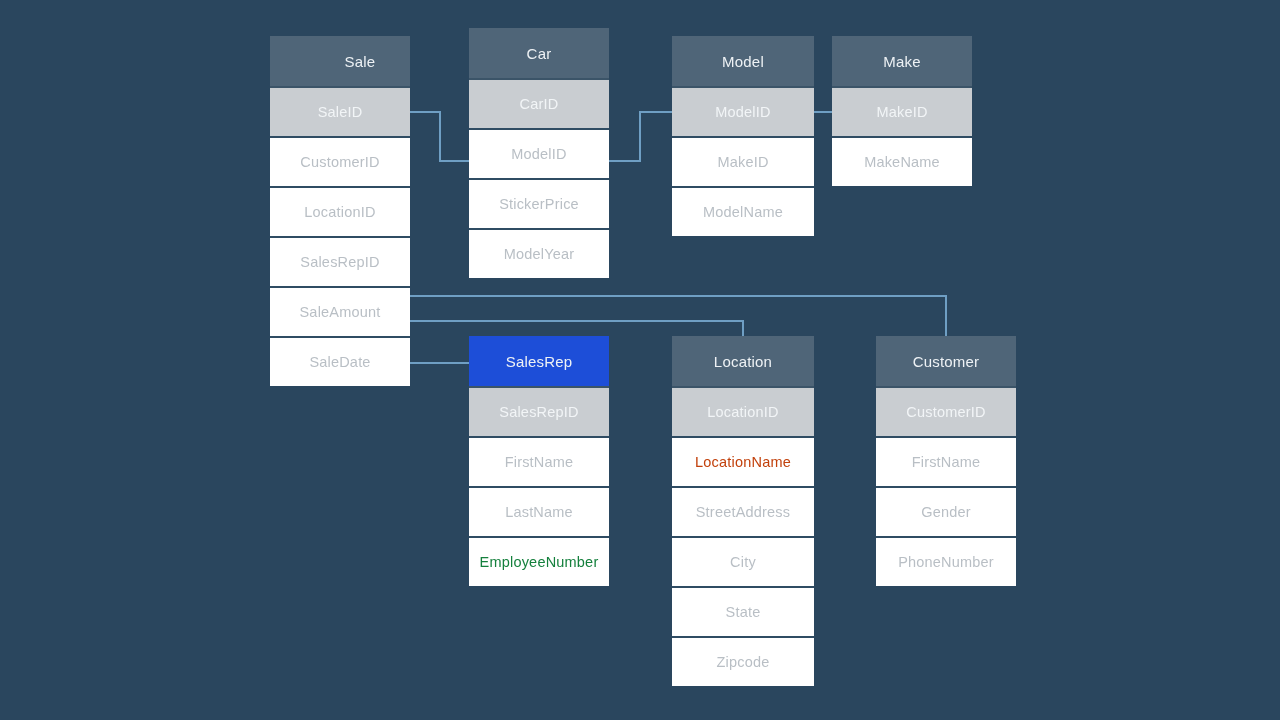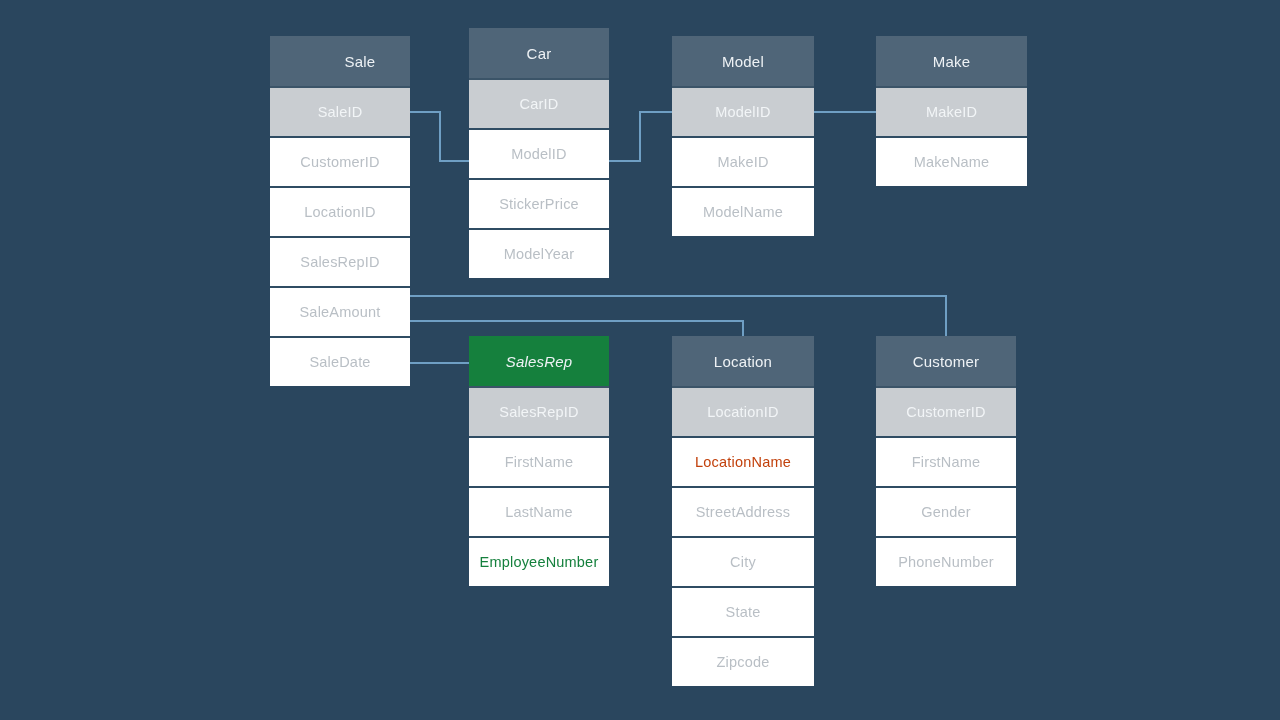--- a/index.html
+++ b/index.html
@@ -97,27 +97,27 @@
       <div class="attr" style="background: rgb(255, 255, 255); color: rgb(185, 191, 197);">ModelID</div>
       <div class="attr" style="background: rgb(255, 255, 255); color: rgb(185, 191, 197);">StickerPrice</div>
       <div class="attr" style="background: rgb(255, 255, 255); color: rgb(185, 191, 197);">ModelYear</div>
     </div>
     <div class="entity" style="left: 672px; top: 36px; width: 142px;">
       <div class="entity-header" style="background: rgb(79, 101, 120); color: rgb(238, 242, 245);">Model</div>
       <div class="attr pk" style="background: rgb(201, 205, 209);">ModelID</div>
       <div class="attr" style="background: rgb(255, 255, 255); color: rgb(185, 191, 197);">MakeID</div>
       <div class="attr" style="background: rgb(255, 255, 255); color: rgb(185, 191, 197);">ModelName</div>
     </div>
-    <div class="entity" style="left: 876px; top: 36px; width: 151px;">
+    <div class="entity" style="left: 832px; top: 36px; width: 140px;">
       <div class="entity-header" style="background: rgb(79, 101, 120); color: rgb(238, 242, 245);">Make</div>
       <div class="attr pk" style="background: rgb(201, 205, 209);">MakeID</div>
       <div class="attr" style="background: rgb(255, 255, 255); color: rgb(185, 191, 197);">MakeName</div>
     </div>
     <div class="entity" style="left: 469px; top: 336px; width: 140px;">
-      <div class="entity-header" style="background: #15803d; color: rgb(238, 242, 245); font-style: italic;">SalesRep</div>
+      <div class="entity-header" style="background: #1d4ed8; color: rgb(238, 242, 245);">SalesRep</div>
       <div class="attr pk" style="background: rgb(201, 205, 209);">SalesRepID</div>
       <div class="attr" style="background: rgb(255, 255, 255); color: rgb(185, 191, 197);">FirstName</div>
       <div class="attr" style="background: rgb(255, 255, 255); color: rgb(185, 191, 197);">LastName</div>
       <div class="attr" style="background: rgb(255, 255, 255); color: #15803d;">EmployeeNumber</div>
     </div>
     <div class="entity" style="left: 672px; top: 336px; width: 142px;">
       <div class="entity-header" style="background: rgb(79, 101, 120); color: rgb(238, 242, 245);">Location</div>
       <div class="attr pk" style="background: rgb(201, 205, 209);">LocationID</div>
       <div class="attr" style="background: rgb(255, 255, 255); color: #c2410c;">LocationName</div>
       <div class="attr" style="background: rgb(255, 255, 255); color: rgb(185, 191, 197);">StreetAddress</div>

